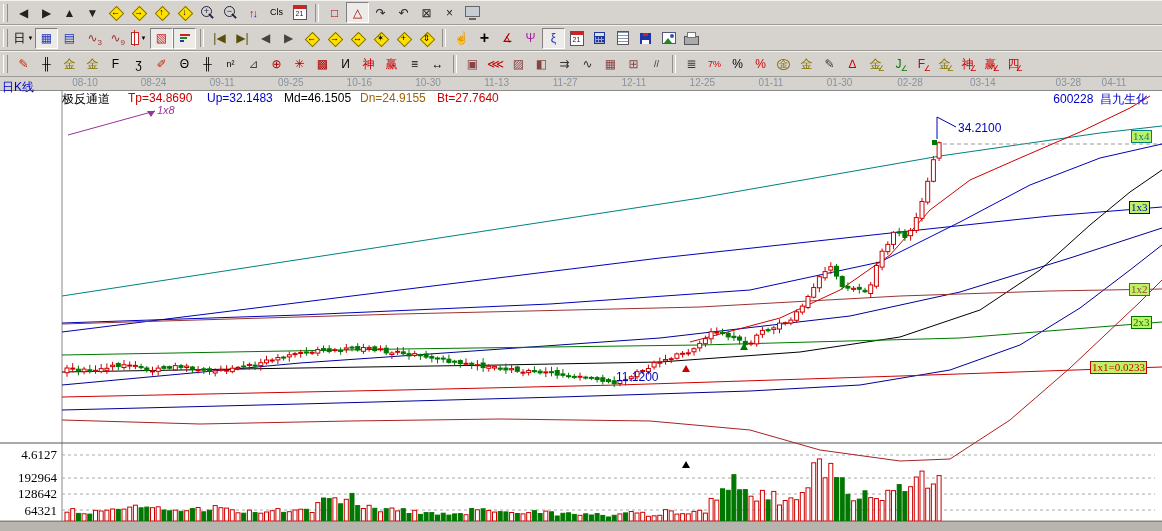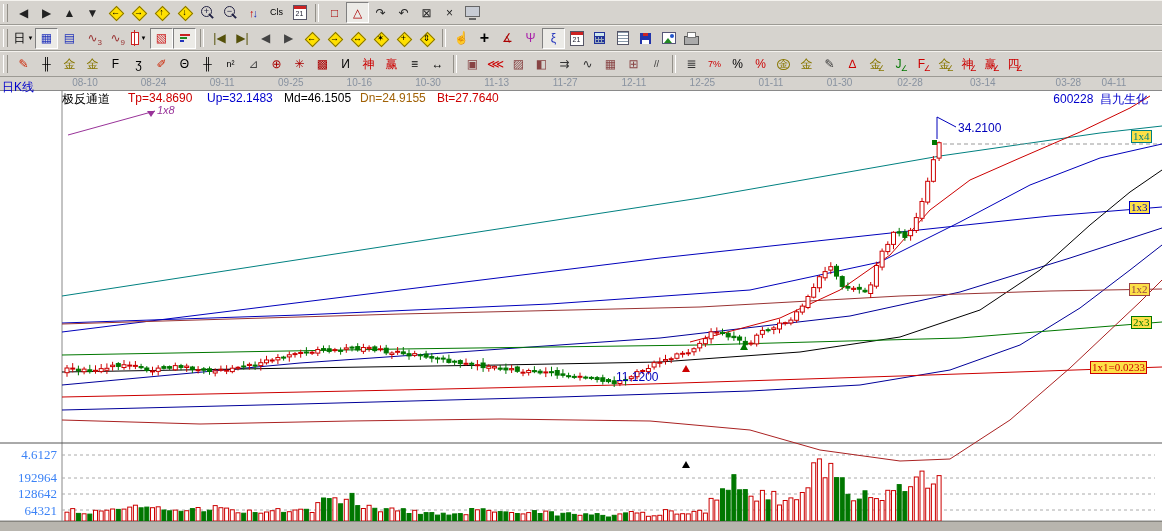--- a/index.html
+++ b/index.html
@@ -53,24 +53,24 @@
   .scr-s{width:7px;height:2px;background:#666;margin-top:1px}
   
   #main{position:absolute;top:77px;left:0;width:1162px;height:454px;background:#fff}
   #chart-svg{position:absolute;top:0;left:0;z-index:1}
   #date-strip{position:absolute;top:0;left:0;width:1162px;height:13px;background:#d6d3ce;border-bottom:1px solid #8a8a8a;z-index:2}
   .date-label{position:absolute;top:0px;color:#8892a0;font-size:10px;transform:translateX(-50%);white-space:nowrap}
   #kline-label{position:absolute;left:2px;top:2px;color:#0000cc;font-size:12px;z-index:5;white-space:nowrap}
   #stock-label{position:absolute;right:14px;top:14px;color:#0000cc;font-size:12px;z-index:5;white-space:nowrap}
   .hdr-item{position:absolute;top:14px;font-size:12px;z-index:4;white-space:nowrap}
   .fan-label{position:absolute;z-index:4;font-family:"Liberation Serif",serif;font-size:11px;line-height:11px;
-             background:#fde047;border:1px solid currentColor;padding:0 1px;white-space:nowrap}
+             background:#bef264;border:1px solid currentColor;padding:0 1px;white-space:nowrap}
   .plain-label{position:absolute;z-index:4;font-size:12px;line-height:12px;white-space:nowrap}
   .vol-label{position:absolute;left:0;width:57px;text-align:right;font-family:"Liberation Serif",serif;
-             font-size:13px;line-height:13px;color:#3b82f6;z-index:4}
+             font-size:13px;line-height:13px;color:#000000;z-index:4}
   #status-bar{position:absolute;left:0;top:444px;width:1162px;height:10px;background:#b8b5ae;border-top:1px solid #87857f;z-index:6}
 </style>
 </head>
 <body>
 
 <div id="toolbars">
   <div class="toolbar" id="toolbar1">
       <span class="grip"></span>
       <span class="tb-btn">
         <span class="glyph" style="color: rgb(34, 34, 34);">◀</span>

